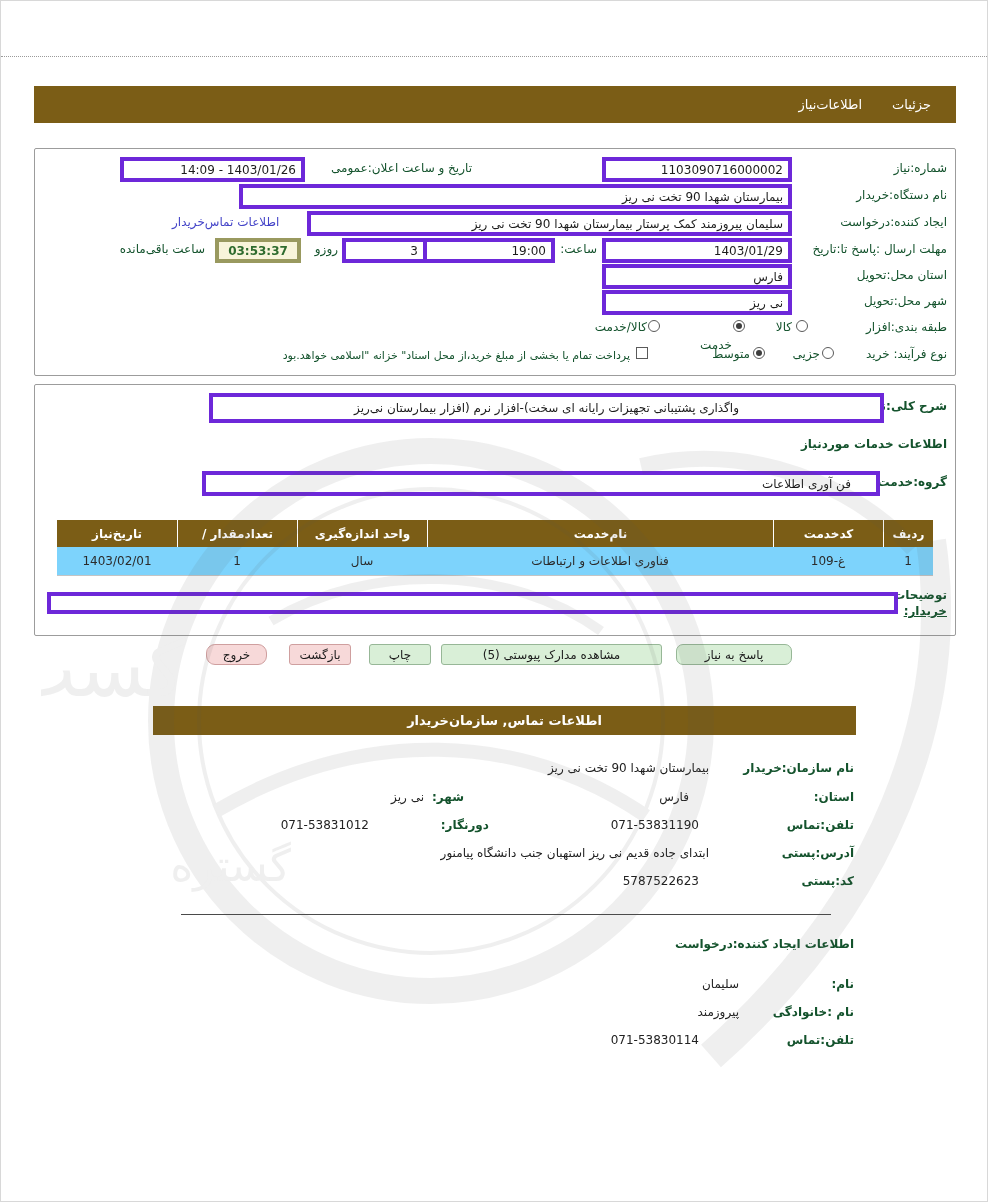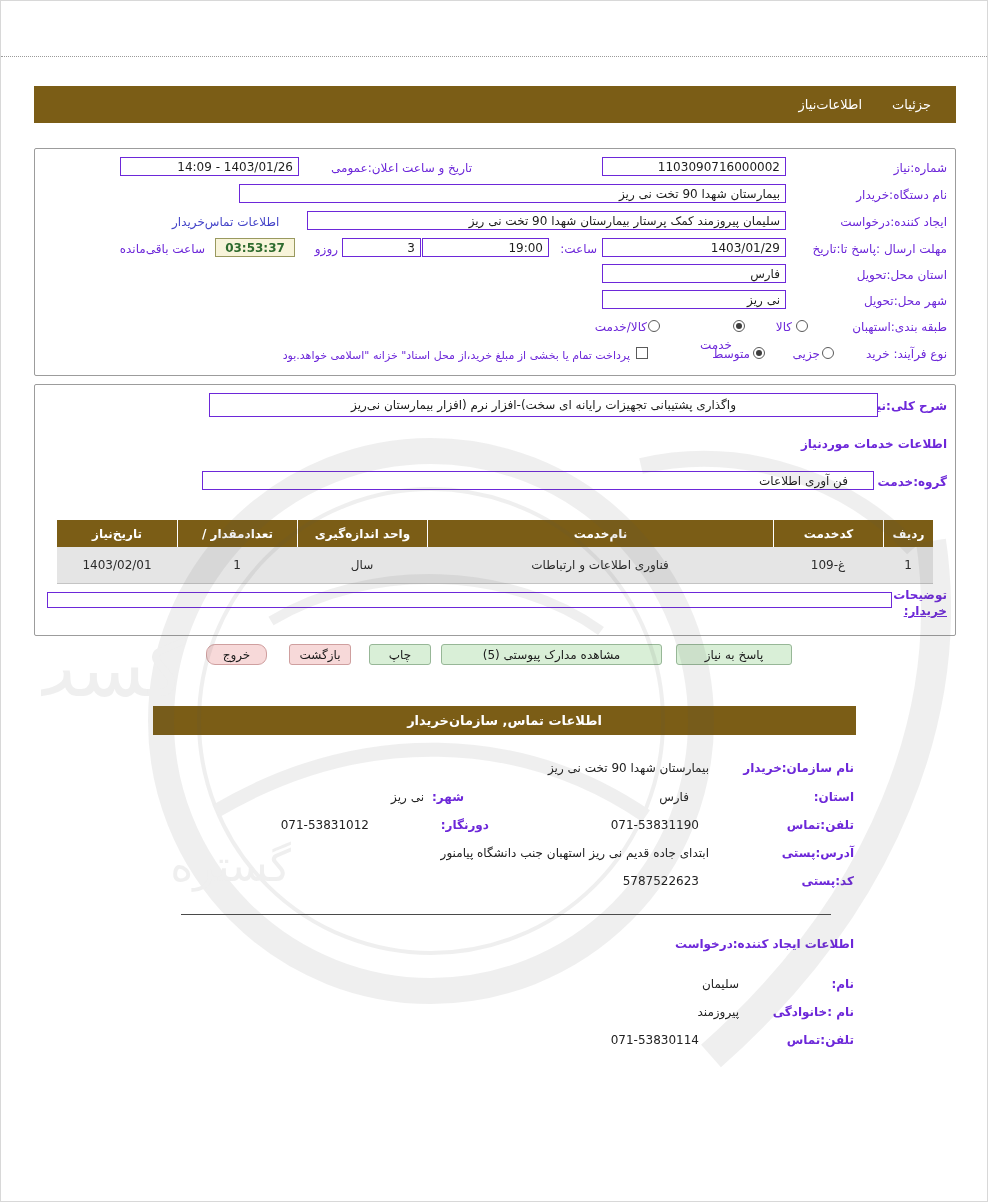--- a/index.html
+++ b/index.html
@@ -1,41 +1,41 @@
 <!DOCTYPE html>
 <html lang="fa"><head>
 <meta charset="utf-8">
 <style>
   html,body{margin:0;padding:0;background:#fff;}
   body{font-family:"DejaVu Sans", sans-serif;}
   .page{position:relative;width:988px;height:1202px;background:#fff;direction:rtl;overflow:hidden;border:1px solid #d8d8d8;box-sizing:border-box;}
-  .lbl{position:absolute;font-size:12px;color:#6d28d9;white-space:nowrap;line-height:15px;}
+  .lbl{position:absolute;font-size:12px;color:#14532d;white-space:nowrap;line-height:15px;}
   .sm{font-size:11px;}
   .b{font-weight:bold;}
   .dotline{position:absolute;left:0;top:55px;width:988px;border-top:1px dotted #9a9a9a;}
   .bar{position:absolute;background:#7b5d16;color:#fff;display:flex;align-items:center;}
   .bar1{left:33px;top:85px;width:922px;height:37px;padding:0 25px;box-sizing:border-box;gap:30px;font-size:13px;}
   .tab{cursor:pointer;white-space:nowrap;}
   .bar2{left:152px;top:705px;width:703px;height:29px;justify-content:center;font-size:13px;font-weight:bold;}
   .panel{position:absolute;border:1px solid #9c9c9c;background:transparent;border-radius:2px;}
   .panel1{left:33px;top:147px;width:920px;height:226px;}
   .panel2{left:33px;top:383px;width:920px;height:250px;}
-  .ibox{position:absolute;border:1px solid #6d28d9;background:#fff;font-size:12px;color:#1c1c1c;display:flex;align-items:center;padding:0 5px;height:17px;white-space:nowrap;overflow:hidden;box-sizing:content-box;}
+  .ibox{position:absolute;border:4px solid #6d28d9;background:#fff;font-size:12px;color:#1c1c1c;display:flex;align-items:center;padding:0 5px;height:17px;white-space:nowrap;overflow:hidden;box-sizing:content-box;}
   .cd{background:#f8f4da;border-color:#99995f;color:#2e6b2e;font-weight:bold;justify-content:center;}
   .radio{position:absolute;width:12px;height:12px;border:1px solid #5a5a5a;border-radius:50%;background:#fff;box-sizing:border-box;cursor:pointer;}
   .radio.sel::after{content:"";position:absolute;left:2px;top:2px;right:2px;bottom:2px;border-radius:50%;background:#3d3d3d;}
   .chk{position:absolute;width:12px;height:12px;border:1px solid #5a5a5a;background:#fff;box-sizing:border-box;cursor:pointer;}
   .link{position:absolute;font-size:12px;color:#4343c8;cursor:pointer;white-space:nowrap;}
   .btn{position:absolute;top:643px;height:21px;border:1px solid #8f8f8f;border-radius:3px;font-size:12px;color:#1c1c1c;display:flex;align-items:center;justify-content:center;cursor:pointer;white-space:nowrap;box-sizing:border-box;}
   .btn.green{background:#d9efd7;border-color:#97b797;}
   .btn.pink{background:#f7d9d9;border-color:#cf9f9f;}
   .tbl{position:absolute;left:22px;top:135px;width:876px;}
   .trow{display:flex;direction:rtl;}
   .thead{background:#7b5d16;color:#fff;font-weight:bold;font-size:12px;height:27px;display:flex;align-items:center;justify-content:center;border-left:1px solid #fff;box-sizing:border-box;white-space:nowrap;}
-  .tcell{background:#e5e5e5;font-size:12px;color:#2b2b2b;height:37px;display:flex;align-items:center;justify-content:center;border-bottom:1px solid #c4c4c4;box-sizing:border-box;white-space:nowrap;}
+  .tcell{background:#7dd3fc;font-size:12px;color:#2b2b2b;height:29px;display:flex;align-items:center;justify-content:center;border-bottom:1px solid #c4c4c4;box-sizing:border-box;white-space:nowrap;}
   .c0{width:50px;}.c1{width:110px;}.c2{width:346px;}.c3{width:130px;}.c4{width:120px;}.c5{width:120px;border-left:none;}
   .hr{position:absolute;left:180px;top:913px;width:650px;border-top:1px solid #4a4a4a;}
   .val{position:absolute;font-size:12px;color:#222;white-space:nowrap;}
   .wm{position:absolute;left:40px;top:430px;width:910px;height:660px;opacity:0.09;z-index:6;pointer-events:none;}
   .content{position:relative;z-index:1;}
 </style>
 </head>
 <body>
 
 <div class="page">
@@ -68,21 +68,21 @@
       <span class="lbl" style="right:617px;top:93px;">روزو</span>
       <div class="ibox cd" style="left:180px;top:89px;width:68px;">03:53:37</div>
       <span class="lbl" style="right:750px;top:93px;">ساعت باقی‌مانده</span>
 
       <span class="lbl" style="right:8px;top:119px;">استان محل:تحویل</span>
       <div class="ibox" style="left:567px;top:115px;width:172px;">فارس</div>
 
       <span class="lbl" style="right:8px;top:145px;">شهر محل:تحویل</span>
       <div class="ibox" style="left:567px;top:141px;width:172px;">نی ریز</div>
 
-      <span class="lbl" style="right:8px;top:171px;">طبقه بندی:استهبان</span>
+      <span class="lbl" style="right:8px;top:171px;">طبقه بندی:افزار</span>
       <span class="radio" style="left:761px;top:171px;"></span>
       <span class="lbl" style="right:163px;top:171px;">کالا</span>
       <span class="radio sel" style="left:698px;top:171px;"></span>
       <span class="lbl" style="right:223px;top:171px;margin-top:18px;">خدمت</span>
       <span class="radio" style="left:613px;top:171px;"></span>
       <span class="lbl" style="right:308px;top:171px;">کالا/خدمت</span>
 
       <span class="lbl" style="right:8px;top:198px;">نوع فرآیند: خرید</span>
       <span class="radio" style="left:787px;top:198px;"></span>
       <span class="lbl" style="right:135px;top:198px;">جزیی</span>
@@ -118,21 +118,21 @@
           <div class="tcell c4">1</div>
           <div class="tcell c5">1403/02/01</div>
         </div>
       </div>
 
       <span class="lbl b" style="right:8px;top:203px;">توضیحات</span>
       <span class="lbl b" style="right:8px;top:219px;text-decoration:underline;">خریدار:</span>
       <div class="ibox" style="left:12px;top:207px;width:833px;height:14px;"></div>
     </div>
 
-    <div class="btn green" style="left:675px;width:116px;">پاسخ به نیاز</div>
+    <div class="btn green" style="left:675px;width:116px;border-radius:7px;">پاسخ به نیاز</div>
     <div class="btn green" style="left:440px;width:221px;">مشاهده مدارک پیوستی (5)</div>
     <div class="btn green" style="left:368px;width:62px;">چاپ</div>
     <div class="btn pink" style="left:288px;width:62px;">بازگشت</div>
     <div class="btn pink" style="left:205px;width:61px;border-radius:9px;">خروج</div>
 
     <div class="bar bar2">
       <span>اطلاعات  تماس, سازمان‌خریدار</span>
     </div>
 
     <span class="lbl b" style="right:133px;top:760px;">نام سازمان:خریدار</span>

